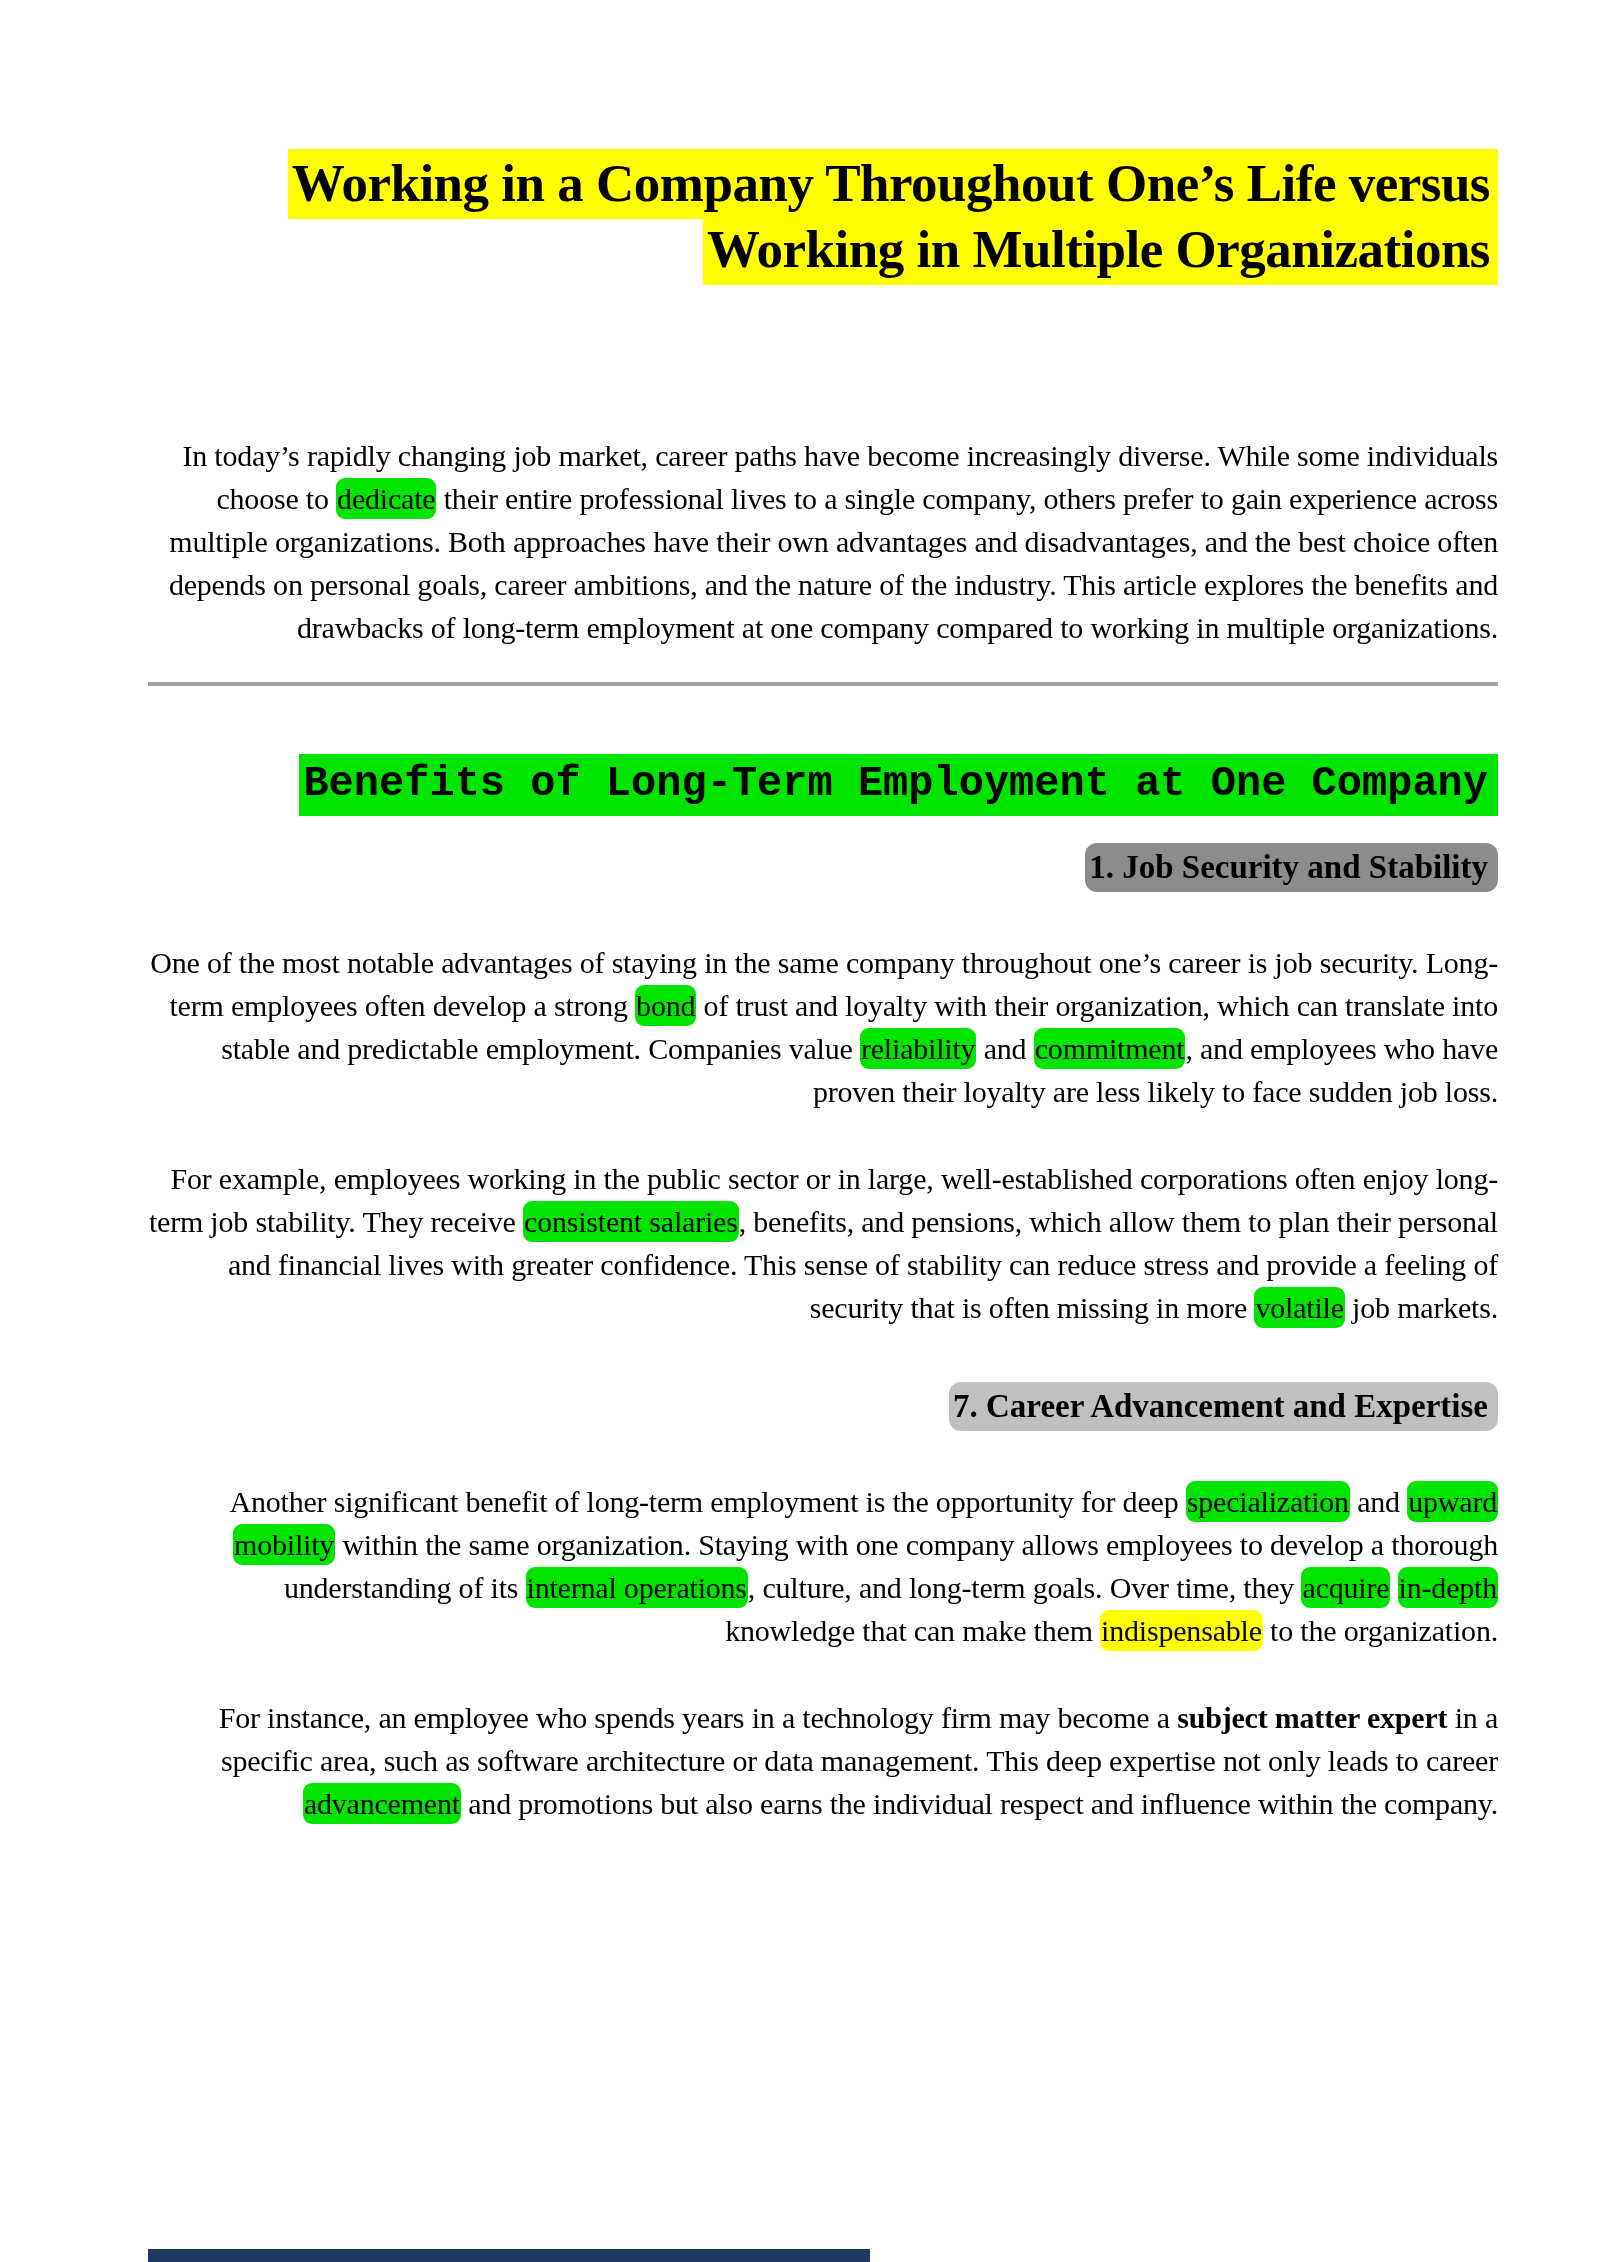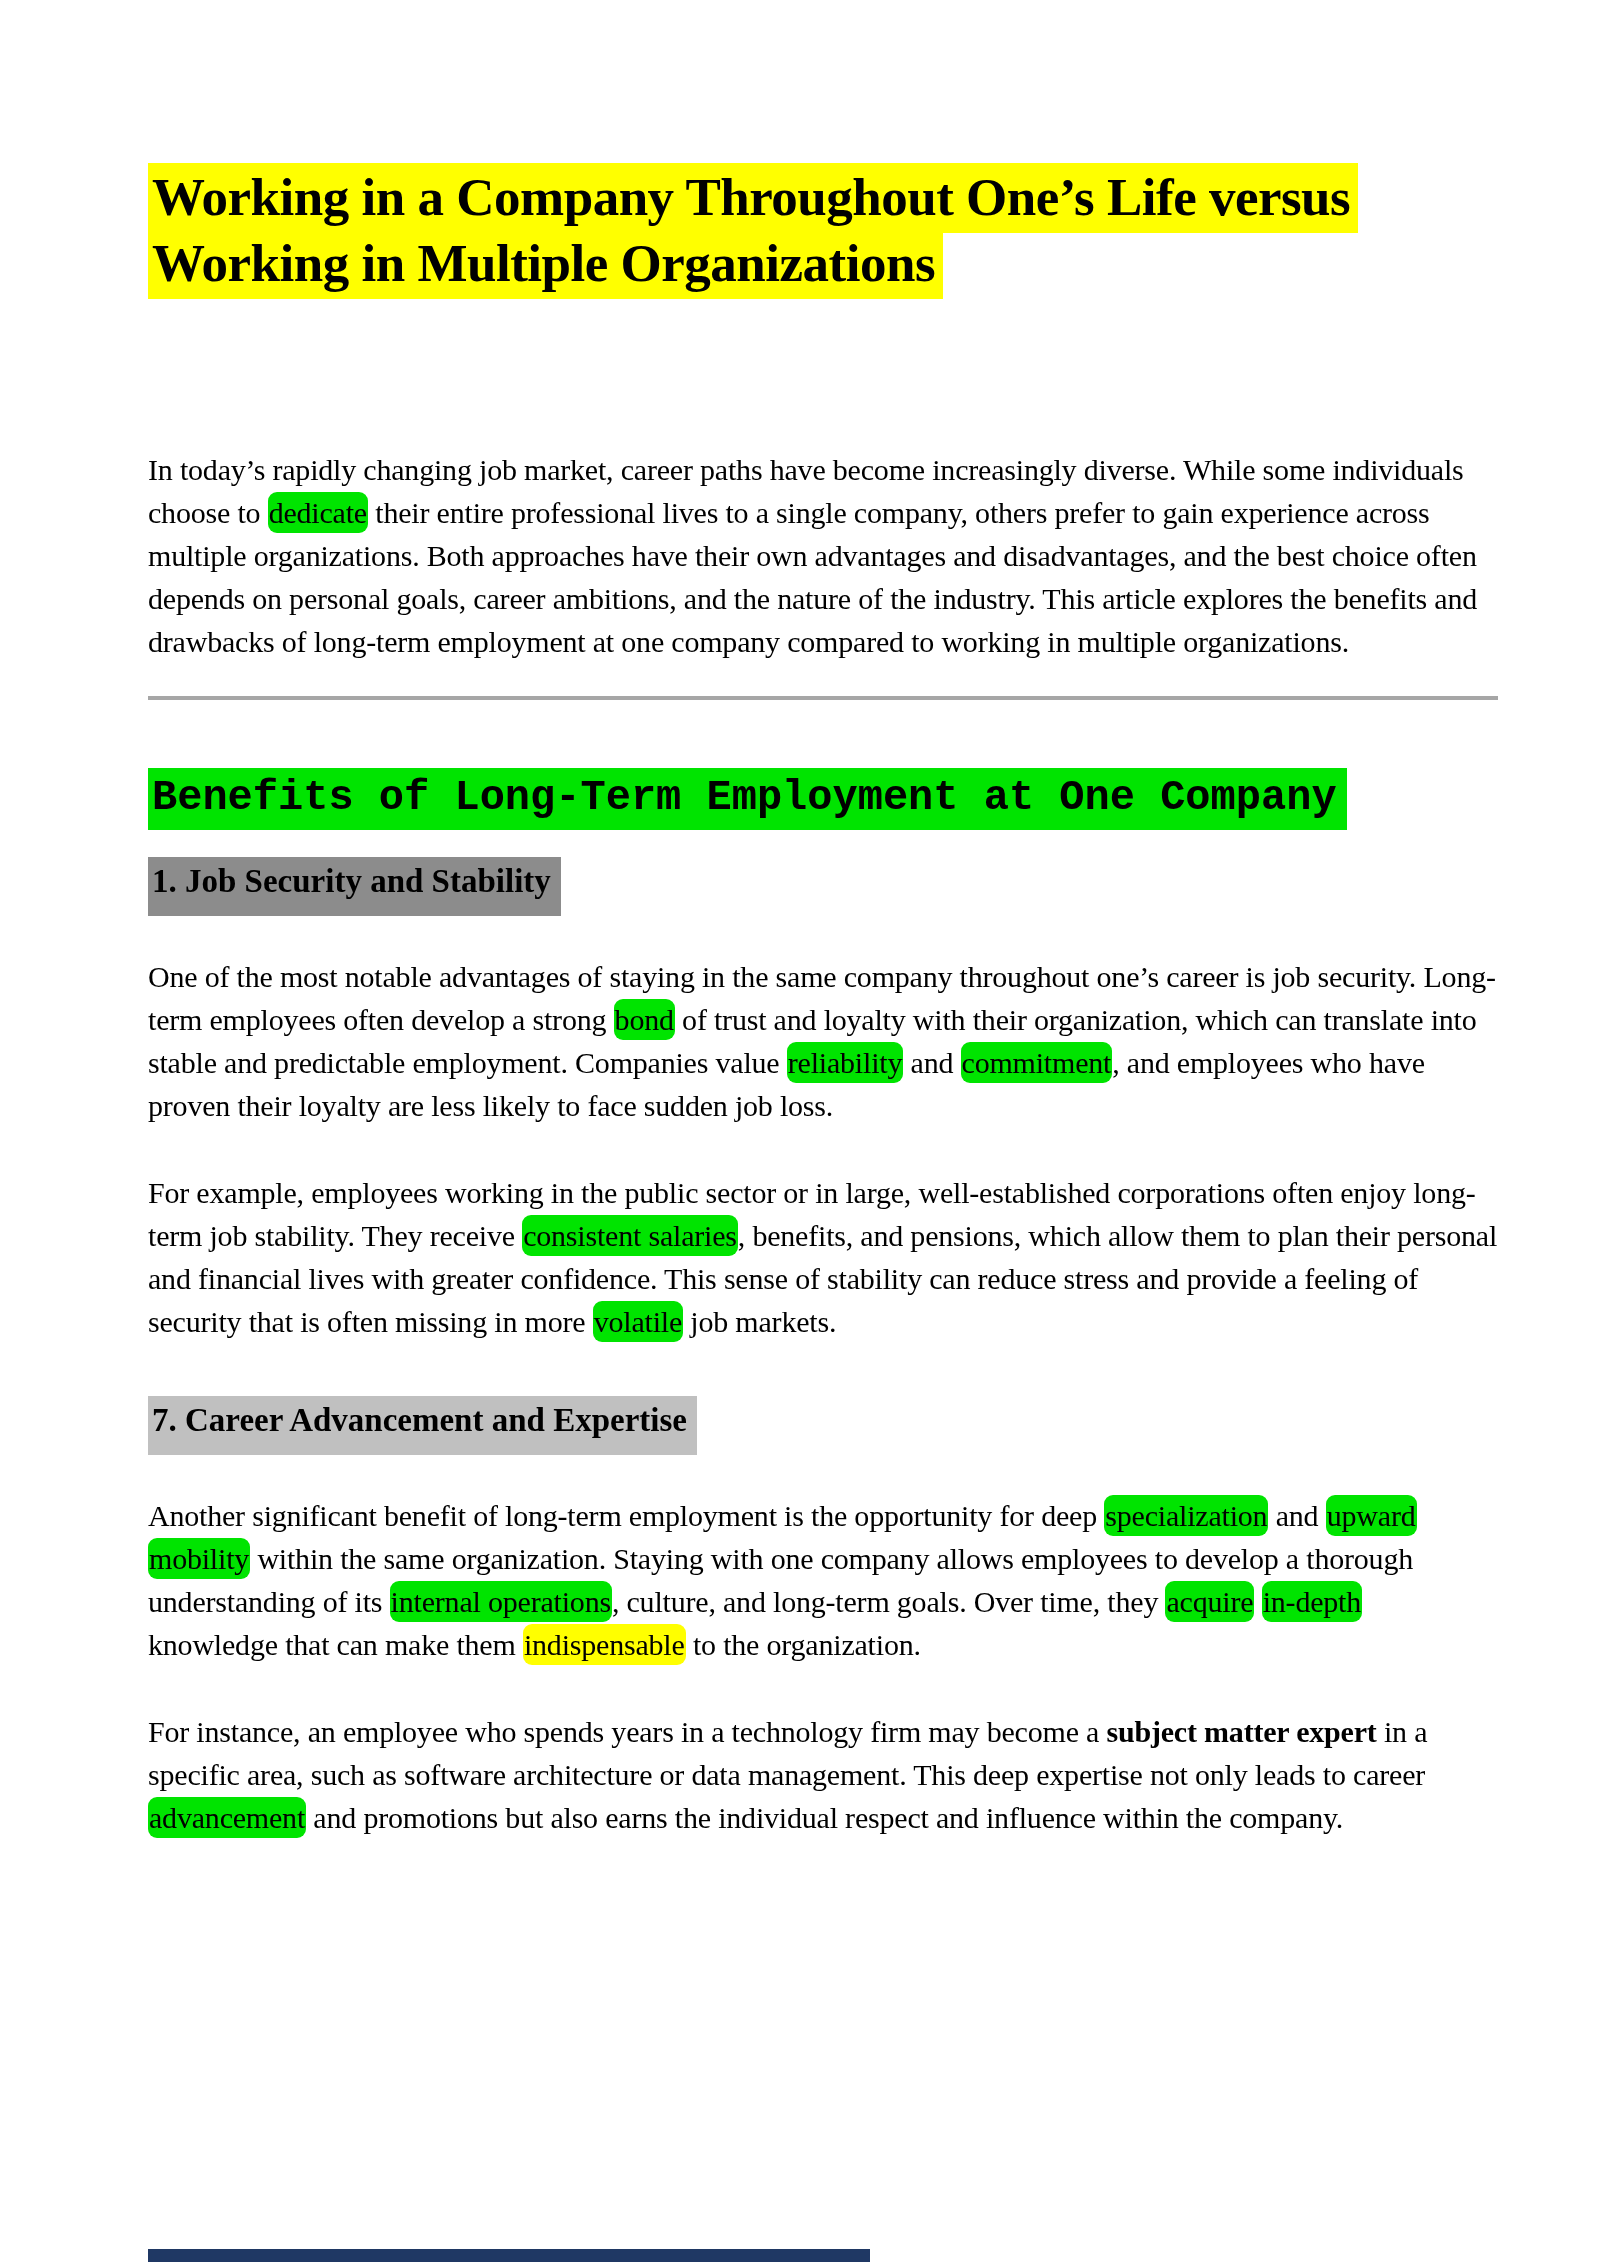--- a/index.html
+++ b/index.html
@@ -10,23 +10,24 @@
   body {
     width: 1600px;
     height: 2262px;
     position: relative;
     overflow: hidden;
     font-family: "Liberation Serif", "DejaVu Serif", serif;
     color: #000000;
   }
   .page {
     position: absolute;
-    top: 16px;
+    top: 2px;
     left: 148px;
     width: 1350px;
+    text-align: right;
   }
   h1.doc-title {
     margin: 148px 0 0 0;
     font-size: 53px;
     font-weight: bold;
     line-height: 66px;
     letter-spacing: -0.5px;
   }
   h1.doc-title .hl {
     -webkit-box-decoration-break: clone;
@@ -52,21 +53,21 @@
     font-weight: bold;
     line-height: 50px;
   }
   h2.benefits .hl { padding: 6px 10px 8px 4px; font-family: Liberation Mono, monospace; }
   h3.sub {
     font-size: 33px;
     font-weight: bold;
     line-height: 40px;
     margin: 0;
   }
-  h3.sub .hl { padding: 6px 10px 17px 4px; }
+  h3.sub .hl { padding: 6px 10px 7px 4px; border-radius: 12px; }
   h3.sub-1 { margin-top: 38px; }
   h3.sub-2 { margin-top: 57px; }
   p.p-after-h3 { margin-top: 54px; }
   p.p-follow  { margin-top: 44px; }
   .hl-green  { background-color: #00e400; }
   .hl-yellow { background-color: #ffff00; }
   .hl-gray-dark  { background-color: #8c8c8c; }
   .hl-gray-light { background-color: #c0c0c0; }
   .seg-hl {
     padding: 4px 1px;

